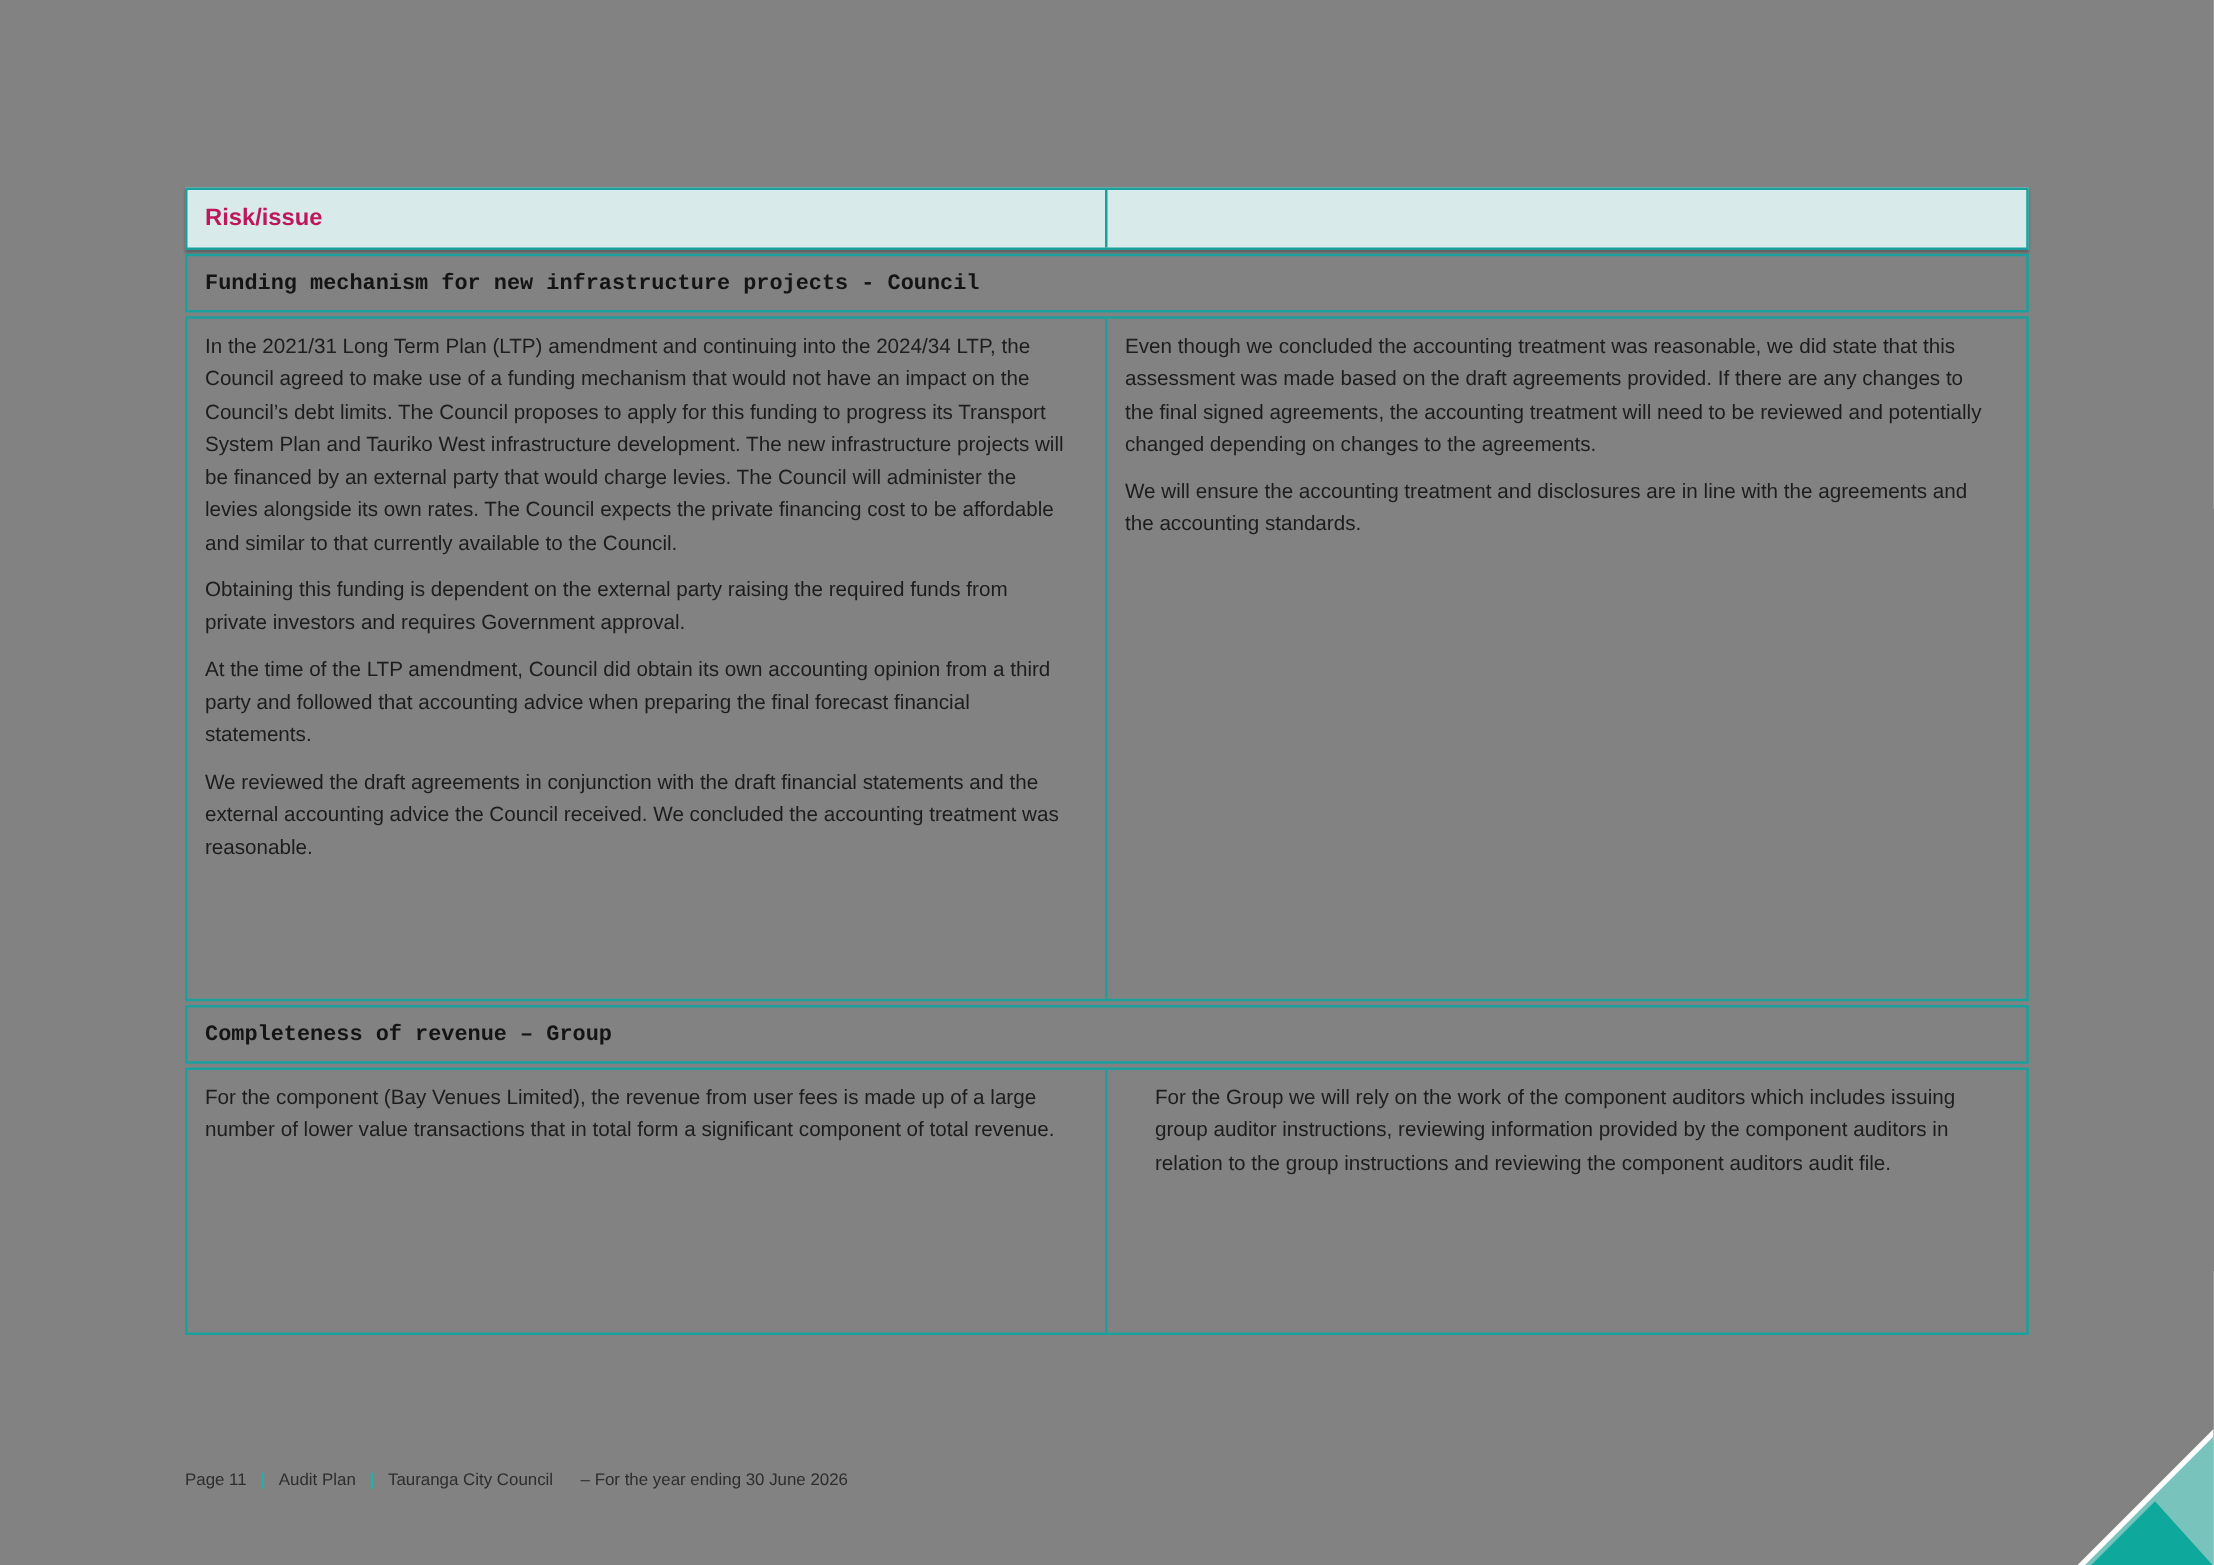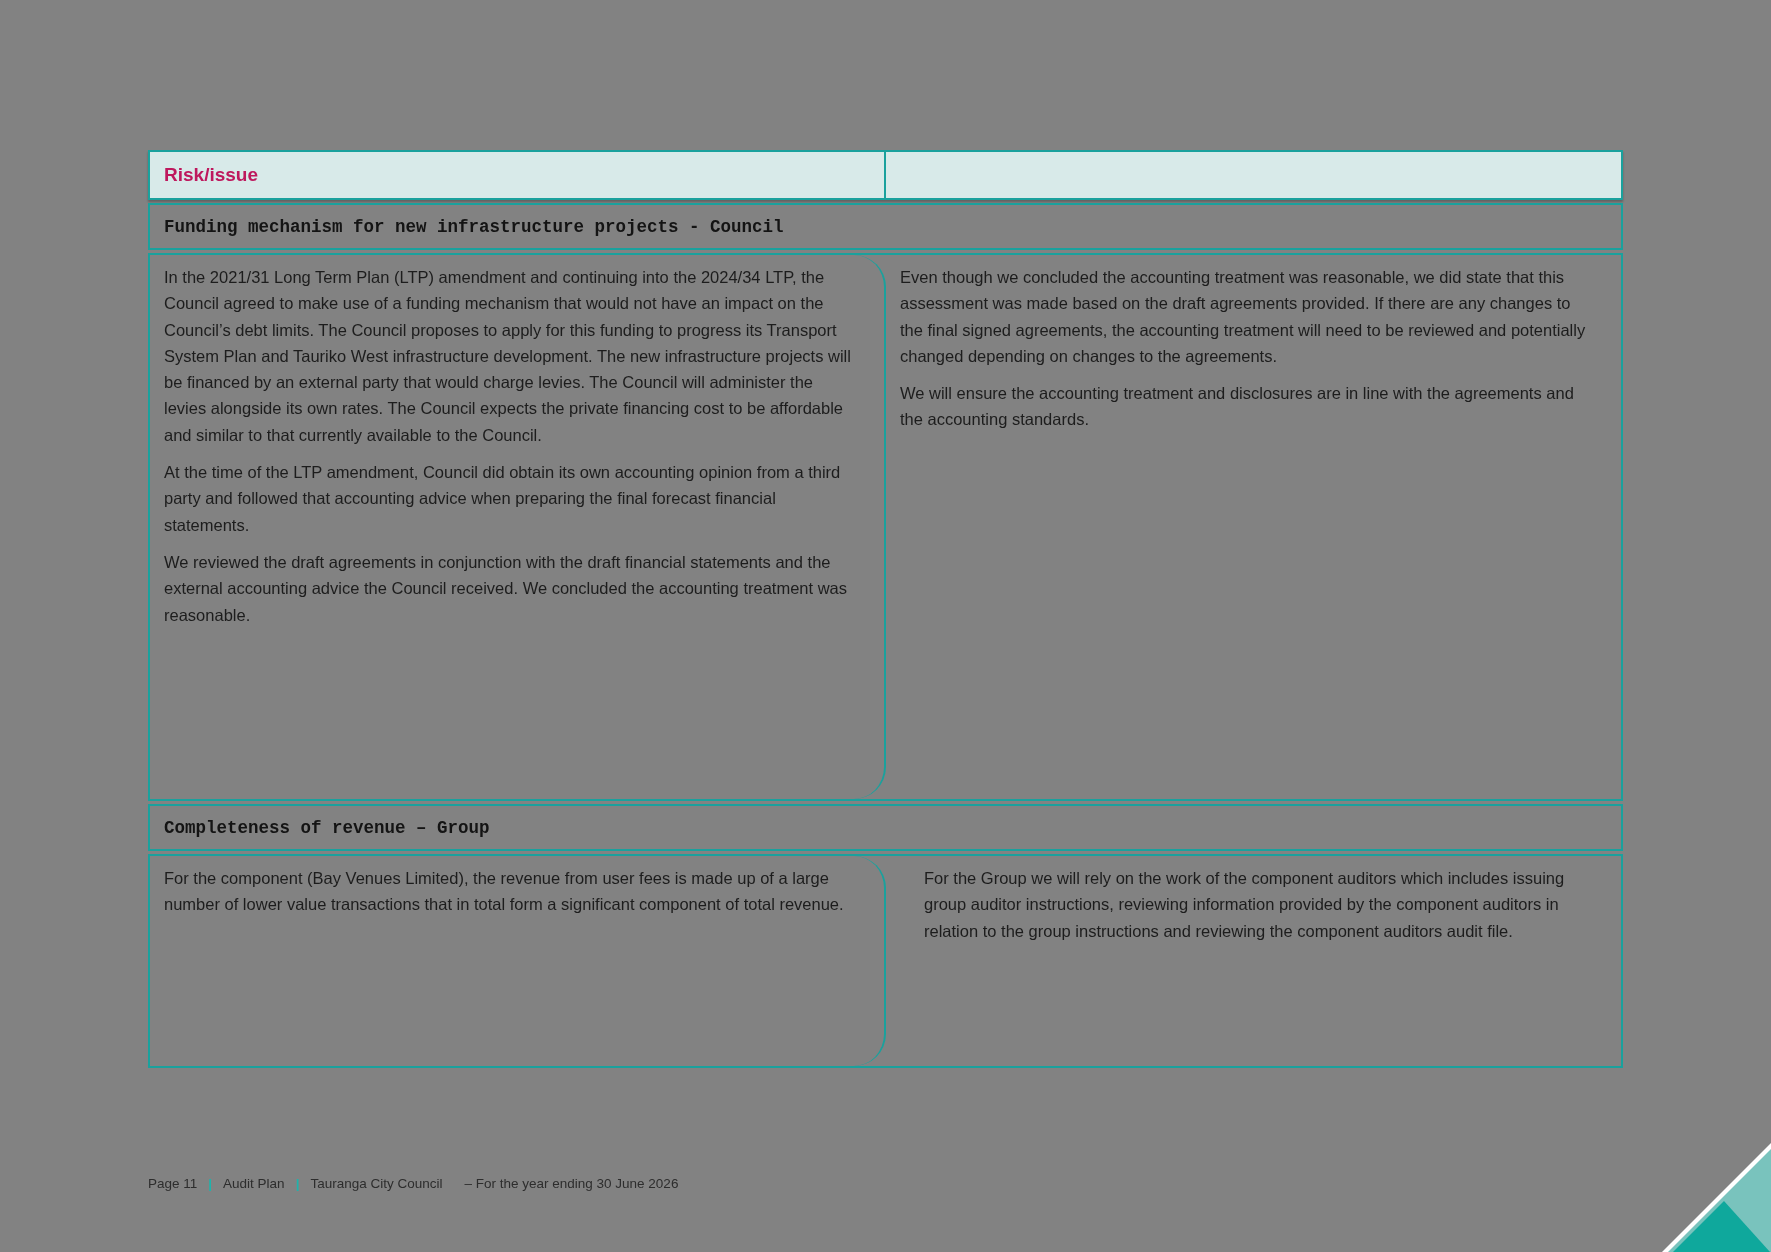--- a/index.html
+++ b/index.html
@@ -40,21 +40,20 @@
     box-sizing:border-box;
     font-family:Liberation Mono, monospace;
   }
   .body-row { display:flex; align-items:stretch; }
   .body-row.r1 { min-height:548px; }
   .body-row.r2 { min-height:214px;gap:24px; }
   .body-cell {
     padding:9px 26px 12px 14px;
     font-size:16.5px; line-height:26.3px; color:#1d1d1d;
     box-sizing:border-box;
-    border-radius:32px;
   }
   .body-cell.left { width:736px; border-right:2px solid #1aa19d; }
   .body-cell.right { flex:1; }
   .body-cell p { margin:0 0 11px 0; }
   .body-cell p:last-child { margin-bottom:0; }
   .page-footer {
     position:absolute; left:148px; top:1176px;
     font-size:13.5px; color:#2d2d2d;
     white-space:nowrap;
   }
@@ -78,20 +77,21 @@
 
     <div class="trow header-row">
       <div class="header-cell left">Risk/issue</div>
     </div>
 
     <div class="trow section-row">Funding mechanism for new infrastructure projects - Council</div>
 
     <div class="trow body-row r1">
       <div class="body-cell left">
         <p>In the 2021/31 Long Term Plan (LTP) amendment and continuing into the 2024/34 LTP, the Council agreed to make use of a funding mechanism that would not have an impact on the Council’s debt limits. The Council proposes to apply for this funding to progress its Transport System Plan and Tauriko West infrastructure development. The new infrastructure projects will be financed by an external party that would charge levies. The Council will administer the levies alongside its own rates. The Council expects the private financing cost to be affordable and similar to that currently available to the Council.</p>
+        <p>Obtaining this funding is dependent on the external party raising the required funds from private investors and requires Government approval.</p>
         <p>At the time of the LTP amendment, Council did obtain its own accounting opinion from a third party and followed that accounting advice when preparing the final forecast financial statements.</p>
         <p>We reviewed the draft agreements in conjunction with the draft financial statements and the external accounting advice the Council received. We concluded the accounting treatment was reasonable.</p>
       </div>
       <div class="body-cell right">
         <p>Even though we concluded the accounting treatment was reasonable, we did state that this assessment was made based on the draft agreements provided. If there are any changes to the final signed agreements, the accounting treatment will need to be reviewed and potentially changed depending on changes to the agreements.</p>
         <p>We will ensure the accounting treatment and disclosures are in line with the agreements and the accounting standards.</p>
       </div>
     </div>
 
     <div class="trow section-row">Completeness of revenue – Group</div>

